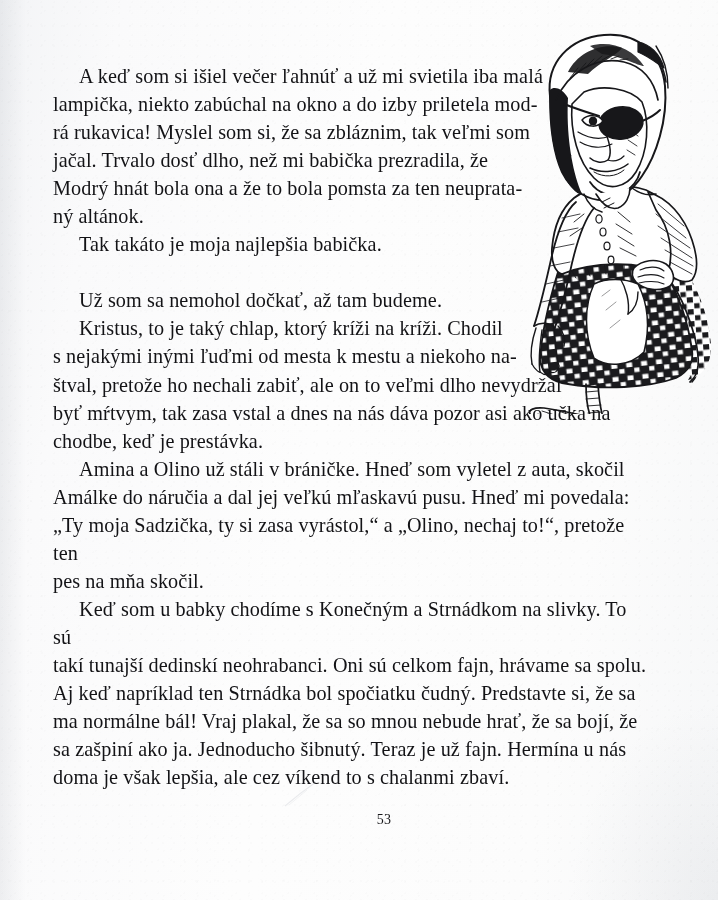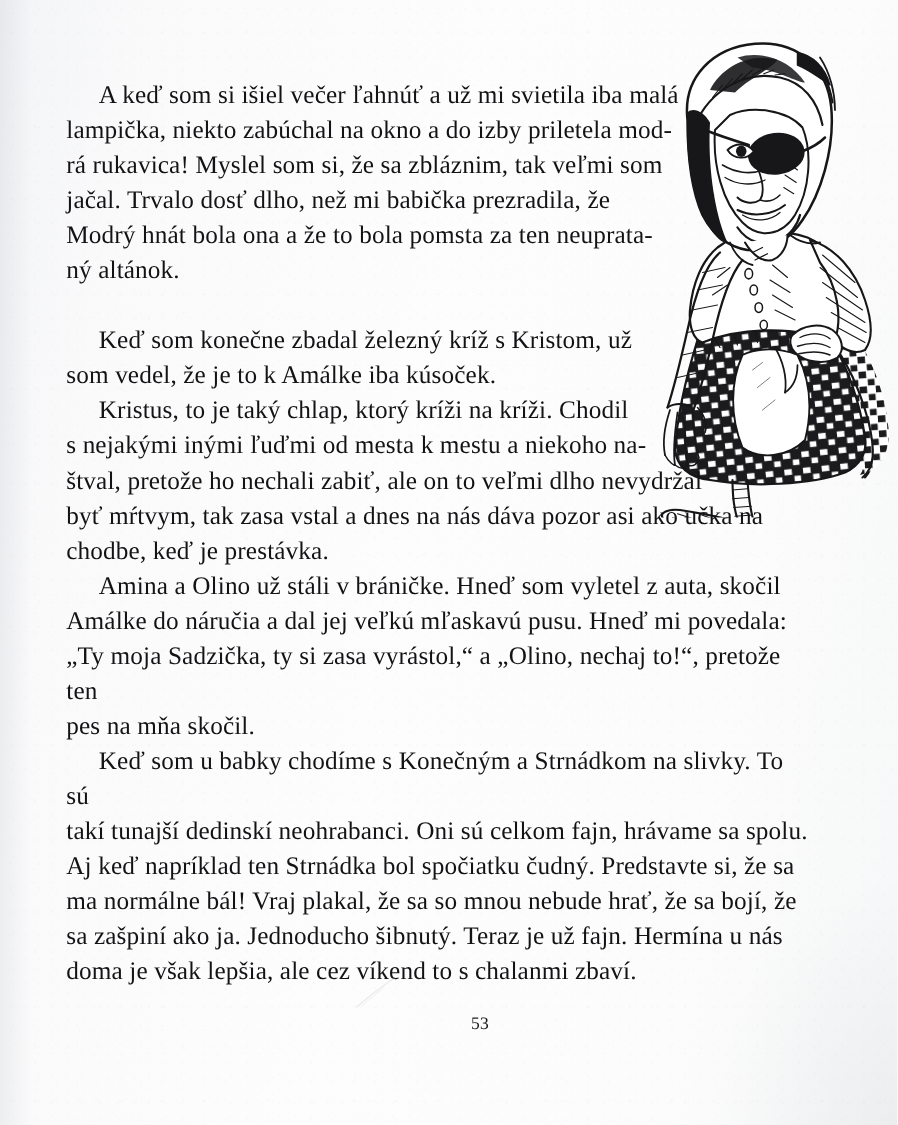--- a/index.html
+++ b/index.html
@@ -294,26 +294,26 @@
 
   <div id="textblock">
 
     <p class="para indent">A keď som si išiel večer ľahnúť a už mi svietila iba malá
 lampička, niekto zabúchal na okno a do izby priletela mod-
 rá rukavica! Myslel som si, že sa zbláznim, tak veľmi som
 jačal. Trvalo dosť dlho, než mi babička prezradila, že
 Modrý hnát bola ona a že to bola pomsta za ten neuprata-
 ný altánok.</p>
 
+    <p class="para indent">Tak takáto je moja najlepšia babička.</p>
 
     <div class="spacer-line"></div>
 
-
-    <p class="para indent">Keď som konečne zbadal železný kríž s Kristom, už
-som vedel, že je to k Amálke iba kúsoček.</p>
+    <p class="para indent">Už som sa nemohol dočkať, až tam budeme.</p>
+
 
     <p class="para indent">Kristus, to je taký chlap, ktorý kríži na kríži. Chodil
 s nejakými inými ľuďmi od mesta k mestu a niekoho na-
 štval, pretože ho nechali zabiť, ale on to veľmi dlho nevydržal
 byť mŕtvym, tak zasa vstal a dnes na nás dáva pozor asi ako učka na
 chodbe, keď je prestávka.</p>
 
     <p class="para indent">Amina a Olino už stáli v bráničke. Hneď som vyletel z auta, skočil
 Amálke do náručia a dal jej veľkú mľaskavú pusu. Hneď mi povedala:
 „Ty moja Sadzička, ty si zasa vyrástol,“ a „Olino, nechaj to!“, pretože ten

